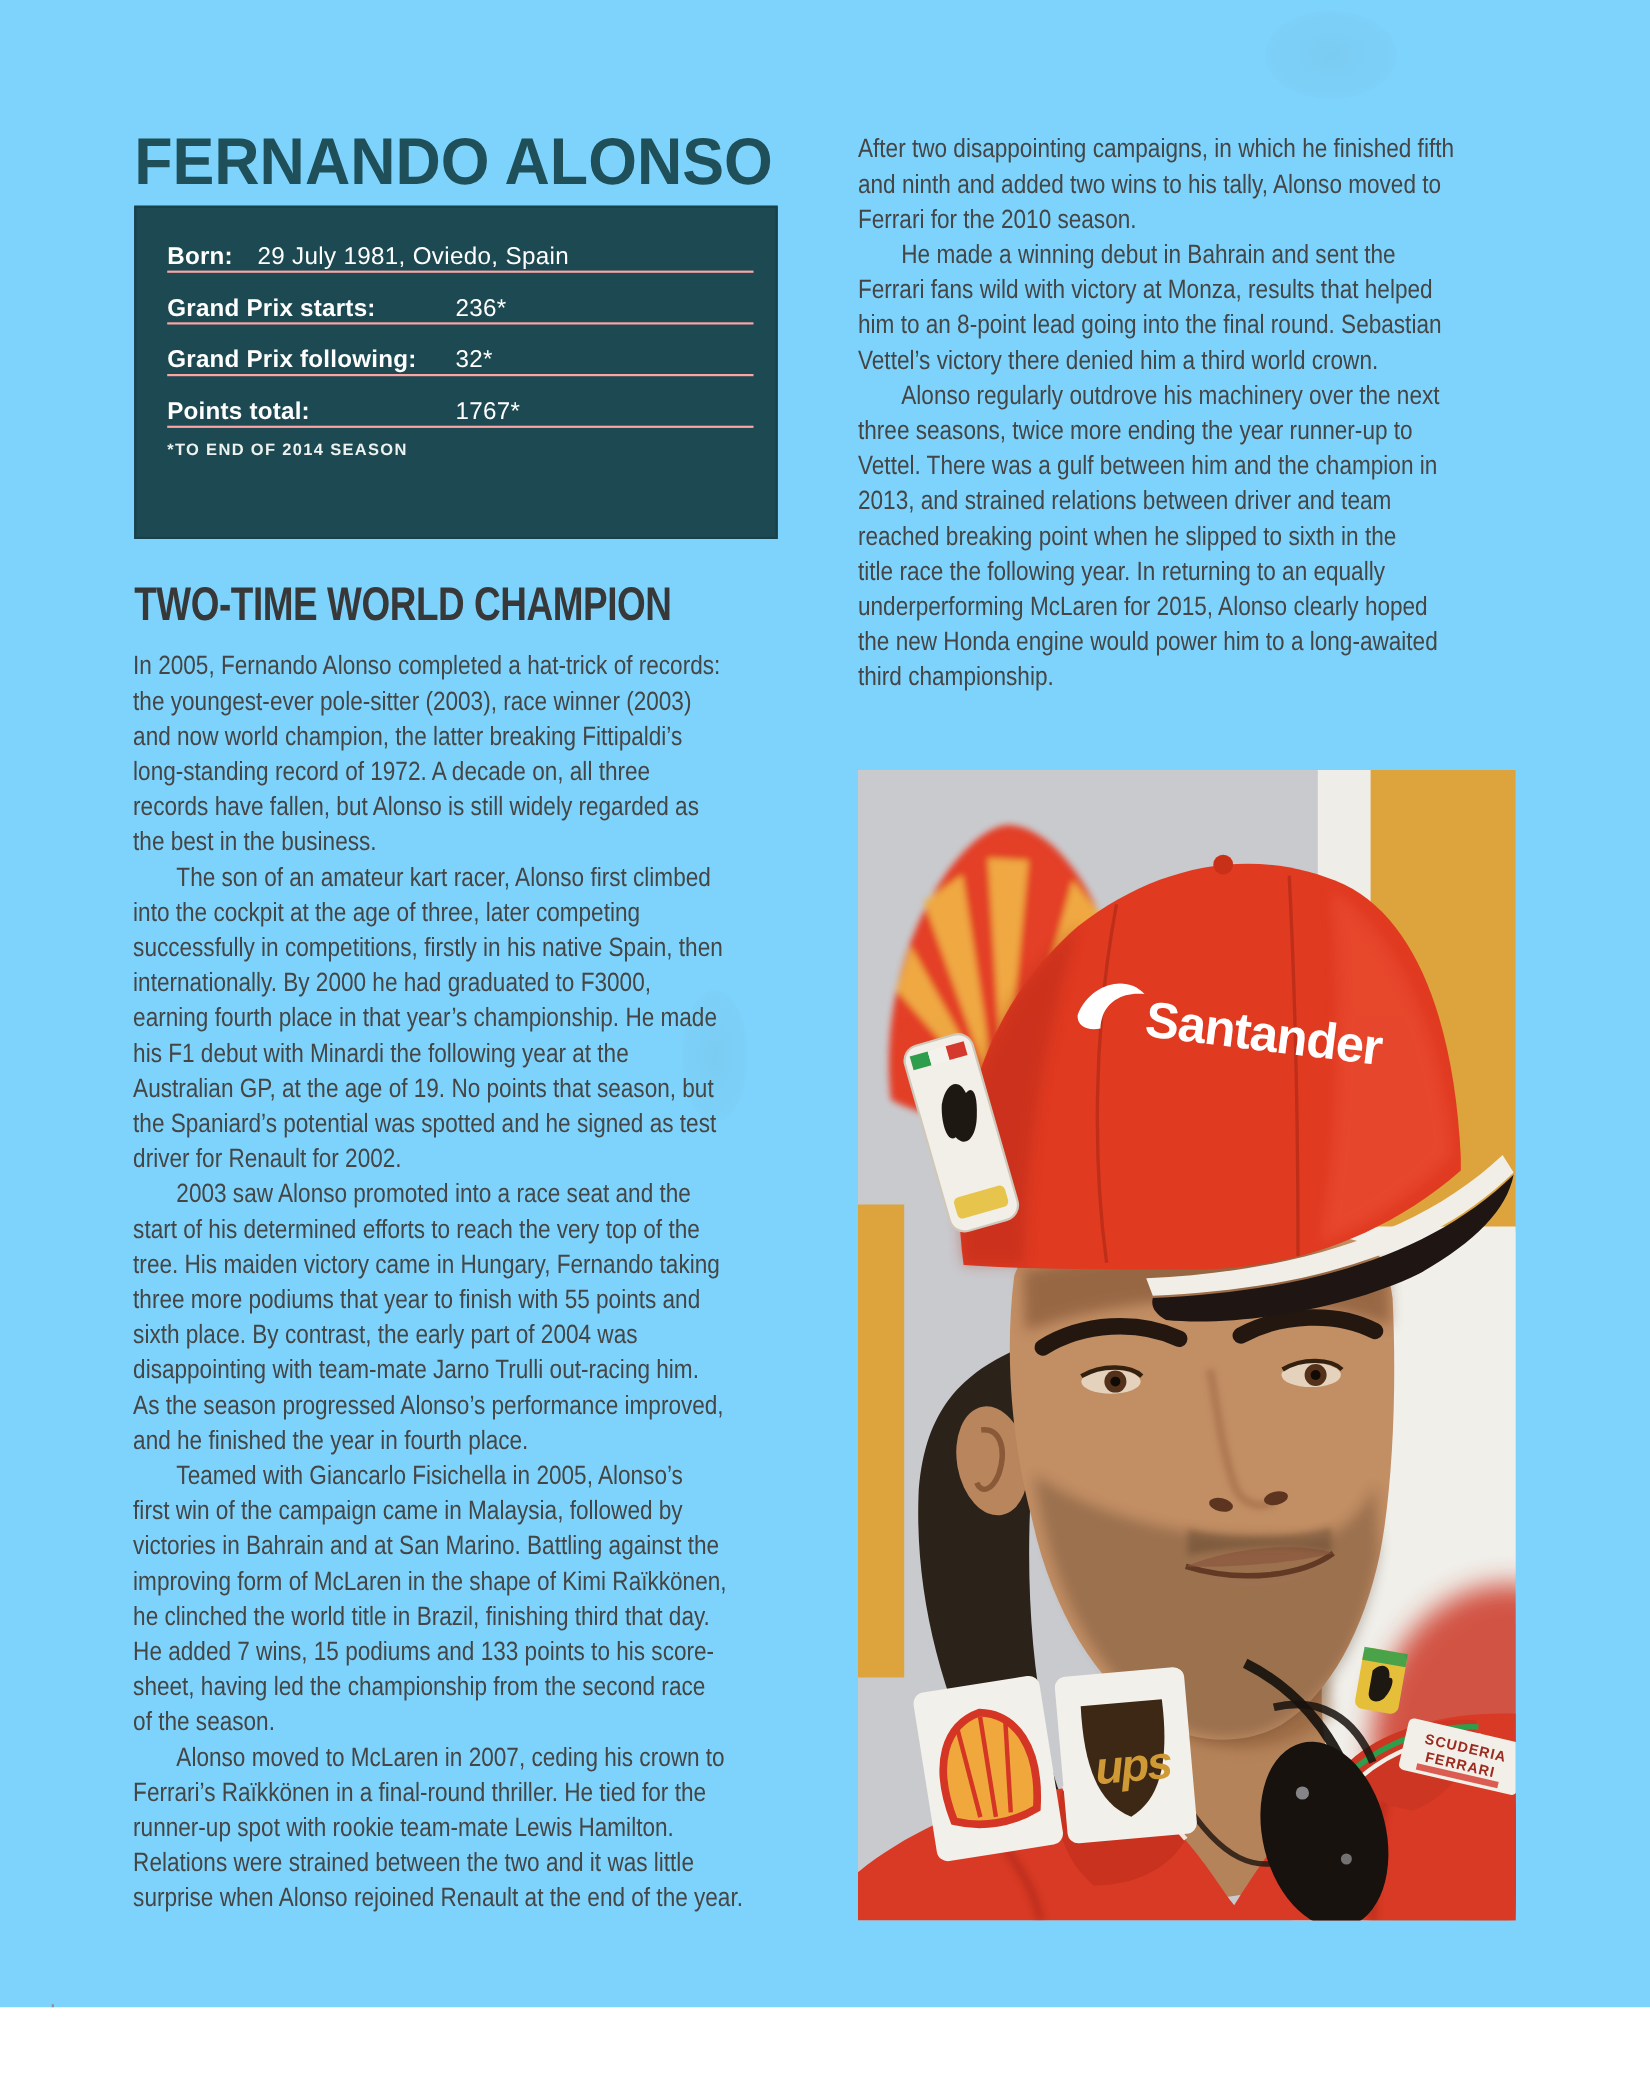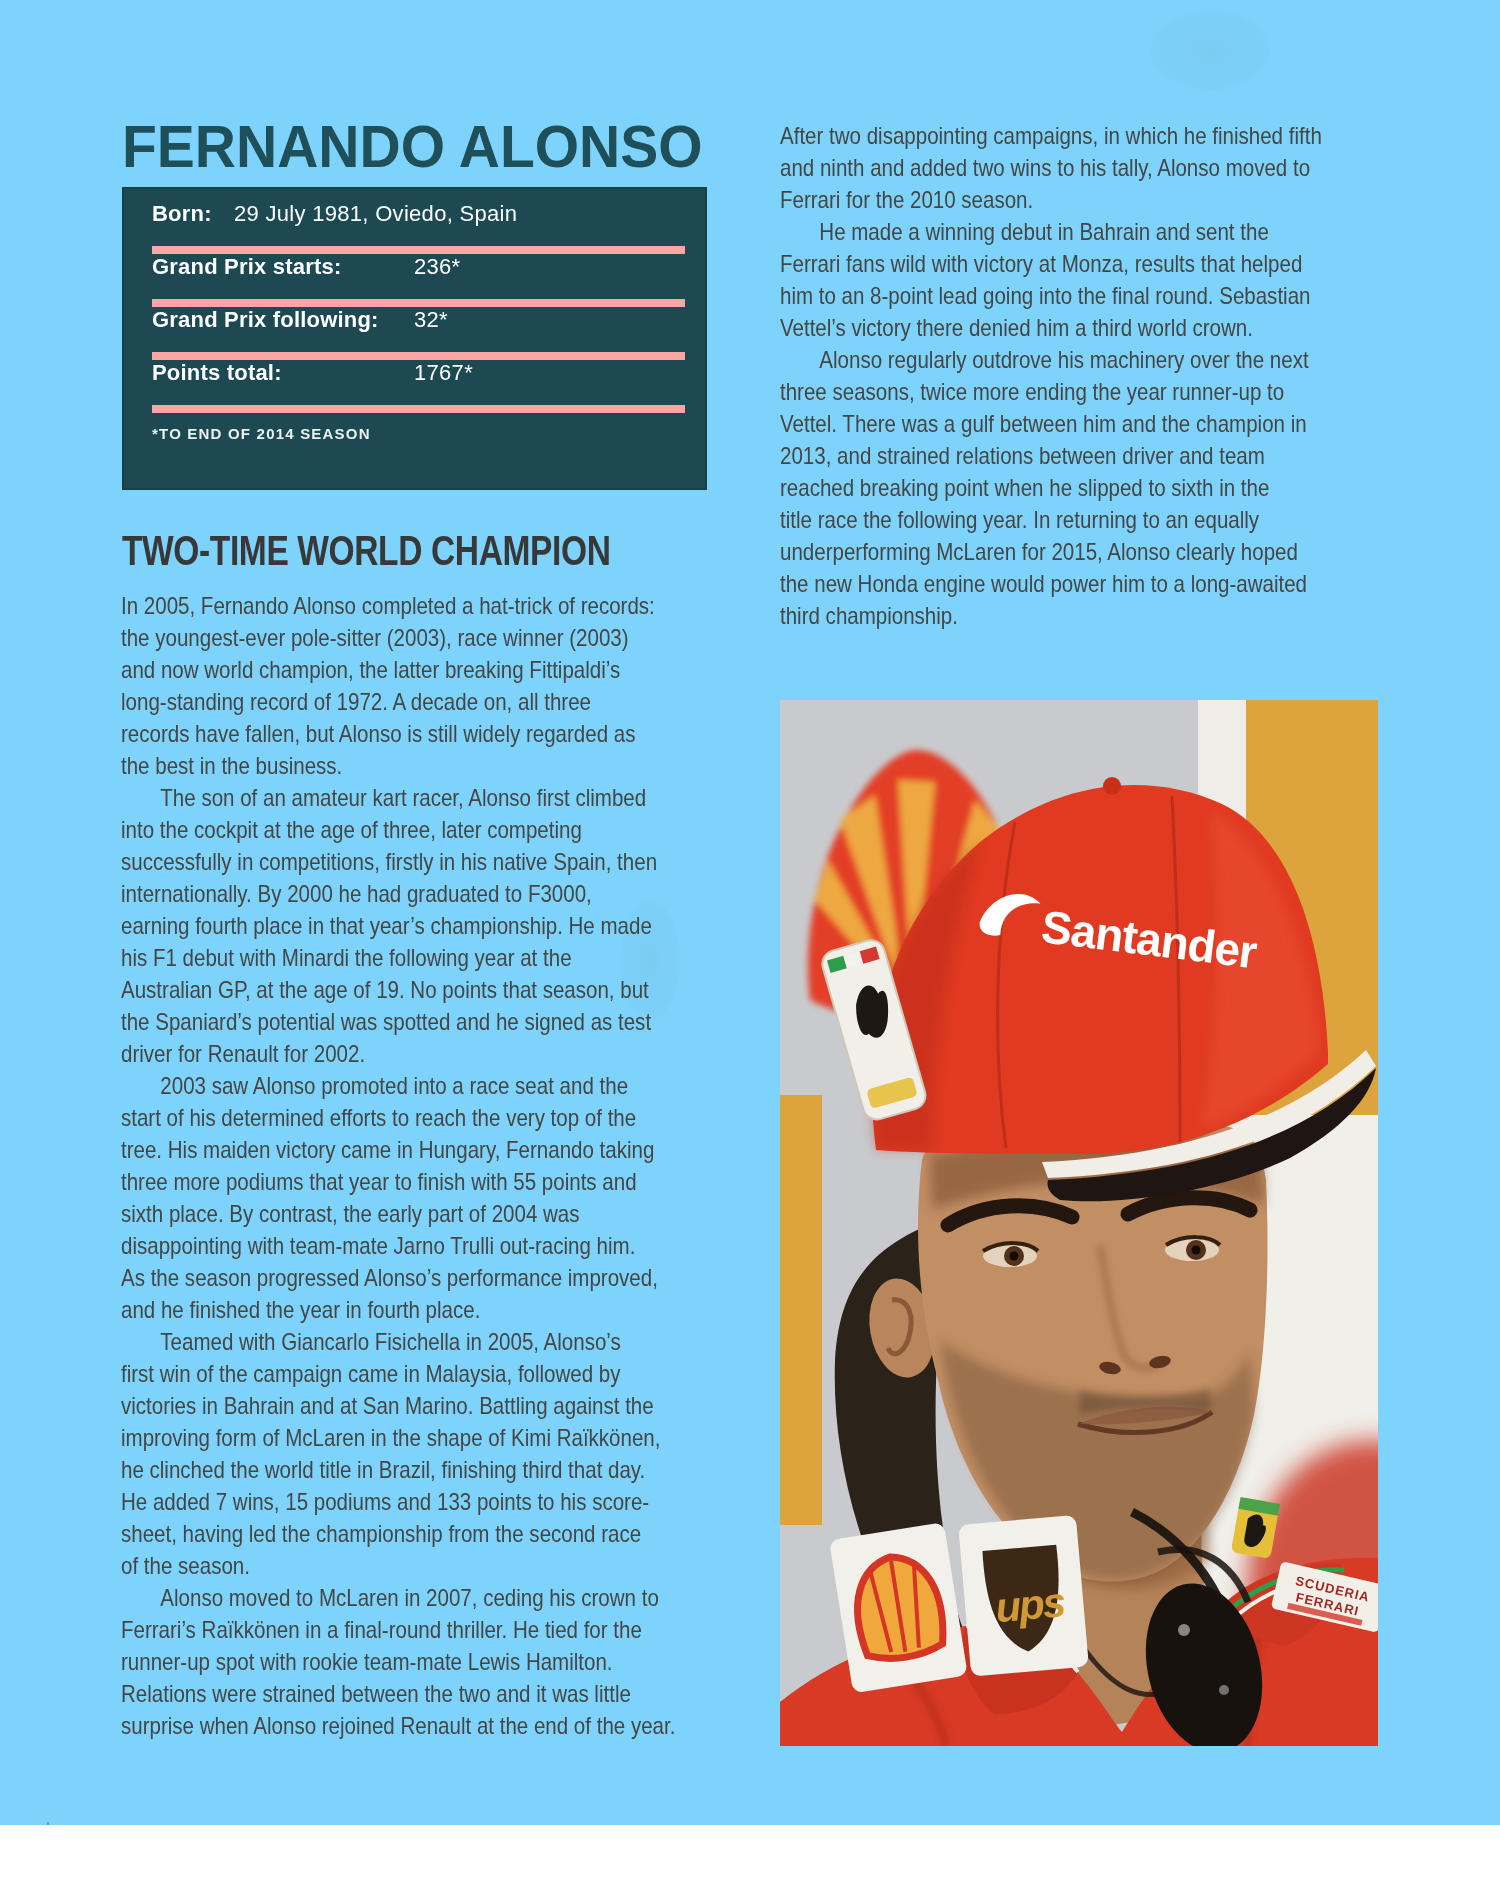--- a/index.html
+++ b/index.html
@@ -11,21 +11,21 @@
   .page-title{
     position:absolute; left:122px; top:112px; margin:0;
     font-size:60px; font-weight:bold; color:#1f4f58; letter-spacing:0px;
     transform:scaleX(.95); transform-origin:left top; white-space:nowrap;
   }
   .stats-box{
     position:absolute; left:122px; top:187px; width:585px; height:303px;
     background:#1d4a52; border:2px solid #16404a; box-sizing:border-box;
     padding:12px 20px 0 28px; color:#ffffff;
   }
-  .stat-row{display:flex; align-items:flex-start; height:45px; border-bottom:8px solid #fca5a5; white-space:nowrap;}
+  .stat-row{display:flex; align-items:flex-end; height:45px; border-bottom:2px solid #fca5a5; white-space:nowrap;}
   .stat-label{display:inline-block; width:262px; font-weight:bold; font-size:22px; letter-spacing:.2px;}
   .stat-row:first-child .stat-label{width:82px;}
   .stat-value{font-weight:normal; font-size:22px; letter-spacing:.3px;}
   .stats-footnote{
     margin-top:12px; text-align:left; padding-right:14px;
     font-size:15px; font-weight:bold; letter-spacing:1.2px; color:#eef2ef;
   }
   
   .section-heading{
     position:absolute; left:122px; top:526px; margin:0;

